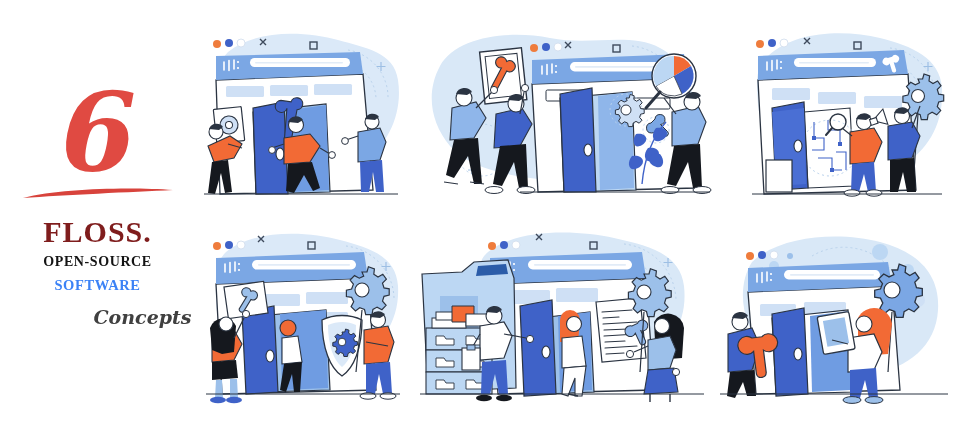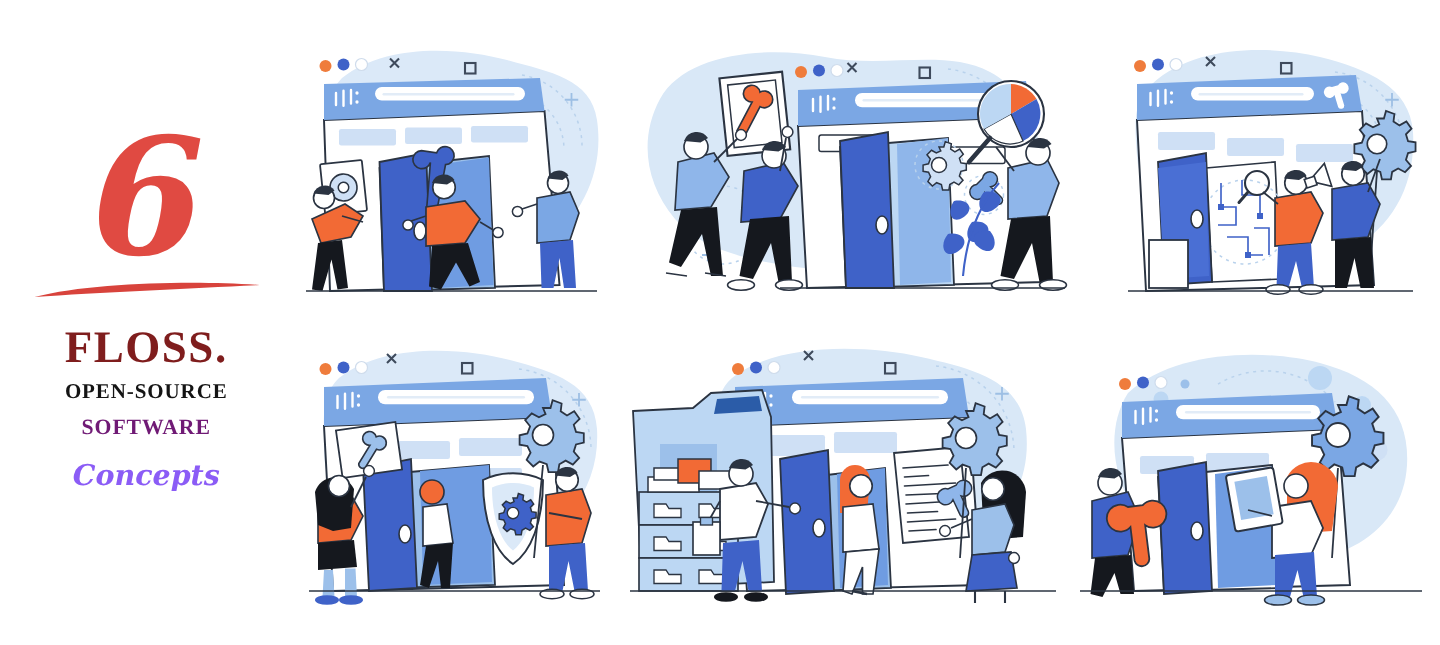--- a/index.html
+++ b/index.html
@@ -14,24 +14,24 @@
            font-size:108px;line-height:1;color:#e04a42;letter-spacing:-2px;}
   .swoosh{position:absolute;left:22px;top:186px;width:152px;height:14px;}
   .brand{position:absolute;left:0;top:215px;width:195px;text-align:center;
          font-family:"Liberation Serif",serif;font-weight:700;
          font-size:30px;line-height:34px;color:#7f1d1d;letter-spacing:1px;}
   .sub1{position:absolute;left:0;top:253px;width:195px;text-align:center;
         font-family:"Liberation Serif",serif;font-weight:700;
         font-size:14px;line-height:18px;color:#141414;letter-spacing:.6px;}
   .sub2{position:absolute;left:0;top:276px;width:195px;text-align:center;
         font-family:"Liberation Serif",serif;font-weight:700;
-        font-size:14.5px;line-height:18px;color:#701a75;letter-spacing:.6px;}
+        font-size:14.5px;line-height:18px;color:#3b82f6;letter-spacing:.6px;}
   .concepts{position:absolute;left:0;top:306px;width:195px;text-align:center;
             font-family:"DejaVu Serif",serif;font-style:italic;font-weight:700;
-            font-size:19px;color:#8b5cf6;}
+            font-size:19px;color:#404040;padding-left:45px;}
 
   
   .scene{position:absolute;}
   .scene svg{display:block;}
 </style>
 </head>
 <body>
 
 <div id="stage">
 

